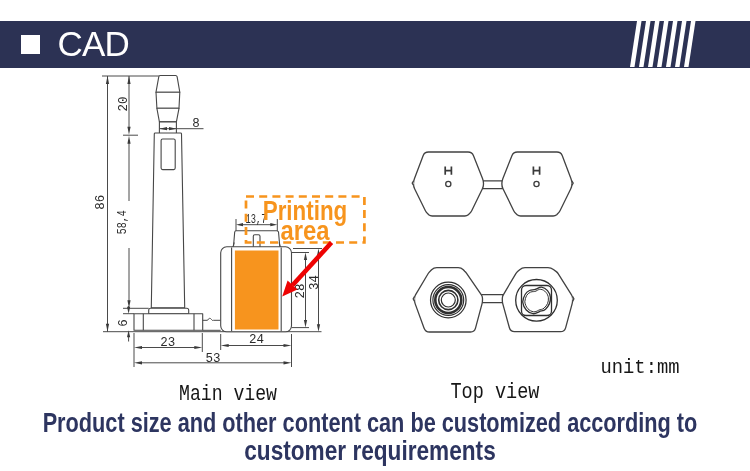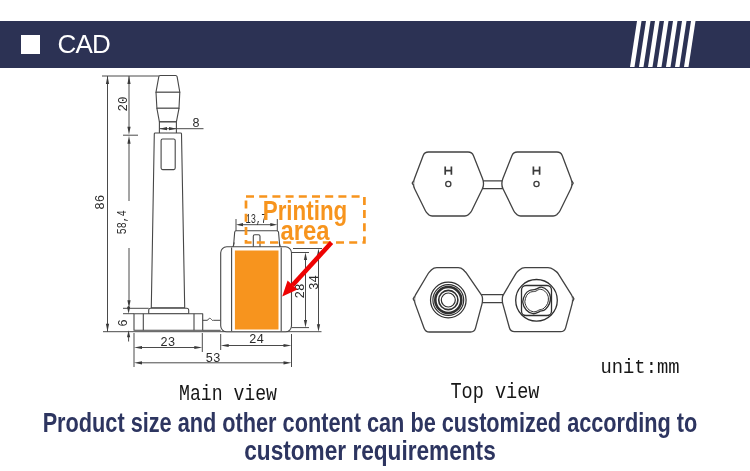--- a/index.html
+++ b/index.html
@@ -1,19 +1,19 @@
 <!DOCTYPE html>
 <html><head>
 <meta charset="utf-8">
 <style>
   html,body{margin:0;padding:0;width:750px;height:471px;background:#fff;overflow:hidden;}
   body{font-family:"Liberation Sans",sans-serif;position:relative;}
   #band{position:absolute;left:0;top:21px;width:750px;height:46.6px;background:#2c3254;}
   #sq{position:absolute;left:21px;top:35px;width:19px;height:19px;background:#fff;}
-  #cad{position:absolute;left:57.5px;top:21px;height:46px;line-height:46px;color:#fff;font-size:26px;letter-spacing:-0.8px;transform:translateZ(0);}
+  #cad{position:absolute;left:57.5px;top:21px;height:46px;line-height:46px;color:#fff;font-size:35px;letter-spacing:-0.8px;transform:translateZ(0);}
   #svgmain{position:absolute;left:0;top:0;}
   .bl{position:absolute;left:370px;color:#2d3560;font-weight:bold;font-size:28px;white-space:nowrap;line-height:28px;}
   #bl1{top:409.3px;transform:translateX(-50%) scaleX(0.775);}
   #bl2{top:436.9px;transform:translateX(-50%) scaleX(0.808);}
 </style>
 </head>
 <body>
 <div id="band"></div>
 <div id="sq"></div>
 <div id="cad">CAD</div>

